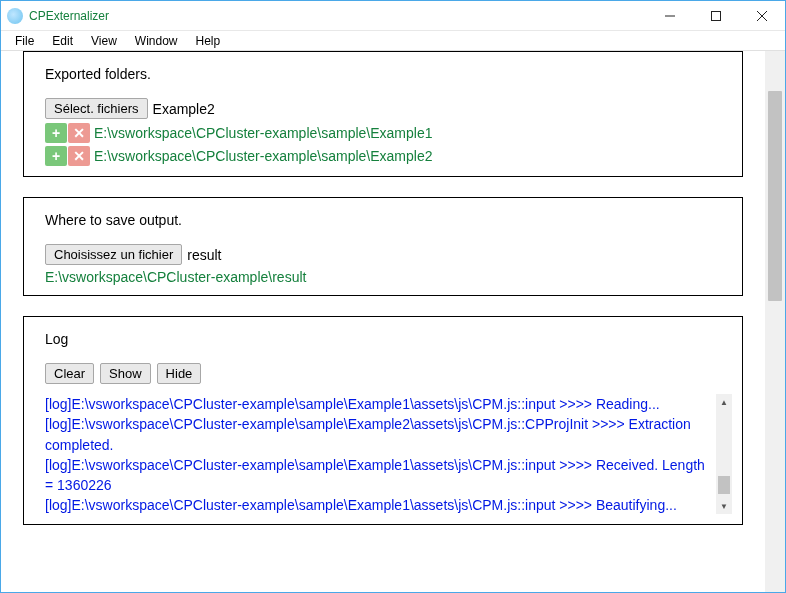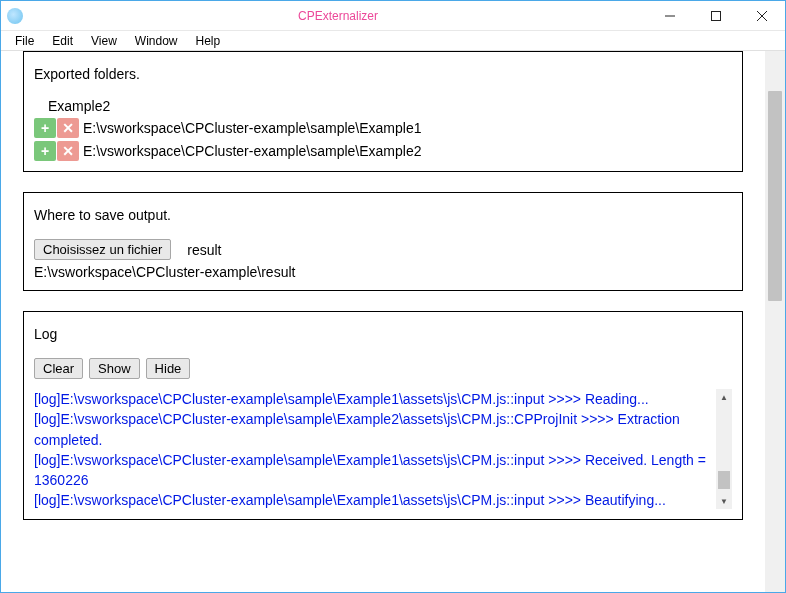--- a/index.html
+++ b/index.html
@@ -22,21 +22,21 @@
     padding-left: 6px;
     border-bottom: 1px solid #e8e8e8;
   }
   .titlebar-icon {
     width: 16px; height: 16px;
     border-radius: 50%;
     background: radial-gradient(circle at 40% 40%, #bfe6ff, #6ec4f0);
     margin-right: 6px;
     flex-shrink: 0;
   }
-  .titlebar-title { flex: 1; font-size: 12px; color: #ec4899; text-align: center; }
+  .titlebar-title { flex: 1; font-size: 12px; color: #15803d; }
   .titlebar-controls { display: flex; height: 100%; }
   .titlebar-btn {
     width: 46px; height: 100%;
     display: flex; align-items: center; justify-content: center;
     background: transparent;
     border: none;
     font-family: inherit;
     font-size: 10px;
     cursor: default;
   }
@@ -83,41 +83,41 @@
     font-size: 14px;
     color: #333;
     margin-top: -7px;
     margin-bottom: 10px;
     white-space: nowrap;
     text-decoration: line-through;
     text-decoration-color: rgba(0,0,0,0.1);
   }
   .panel {
     border: 1px solid #000;
-    padding: 14px 10px 10px 10px;
+    padding: 14px 10px 10px 21px;
     margin-bottom: 20px;
   }
   .panel-label {
     font-size: 14px;
     color: #000;
     margin-bottom: 16px;
   }
   .row { display: flex; align-items: center; gap: 2px; margin-bottom: 4px; flex-wrap: wrap; }
   .native-btn {
     font-family: inherit;
     font-size: 13px;
     padding: 2px 8px;
     background: #e9e9e9;
     border: 1px solid #a7a7a7;
     border-radius: 2px;
     color: #000;
     cursor: default;
   }
-  .inline-text { font-size: 14px; color: #000; margin-left: 14px; }
-  .path-text { font-size: 14px; color: #000000; }
+  .inline-text { font-size: 14px; color: #000; margin-left: 3px; }
+  .path-text { font-size: 14px; color: #15803d; }
   .file-row {
     display: flex; align-items: center; gap: 0; margin-top: 3px;
     font-size: 14px;
   }
   .sq-btn {
     width: 22px; height: 20px;
     border: none;
     font-family: inherit;
     color: #fff;
     font-weight: bold;
@@ -197,20 +197,21 @@
   <div class="menubar-item">Help</div>
 </div>
 
 <div class="content-wrap">
   <div class="content">
 
 
     <div class="panel">
       <div class="panel-label">Exported folders.</div>
       <div class="row">
+        <button class="native-btn">Sélect. fichiers</button>
         <span class="inline-text">Example2</span>
       </div>
       <div class="file-row">
         <button class="sq-btn sq-add">
             <span>+</span>
           </button>
         <button class="sq-btn sq-del">
             <span>✕</span>
           </button>
         <span class="path-text">E:\vsworkspace\CPCluster-example\sample\Example1</span>

